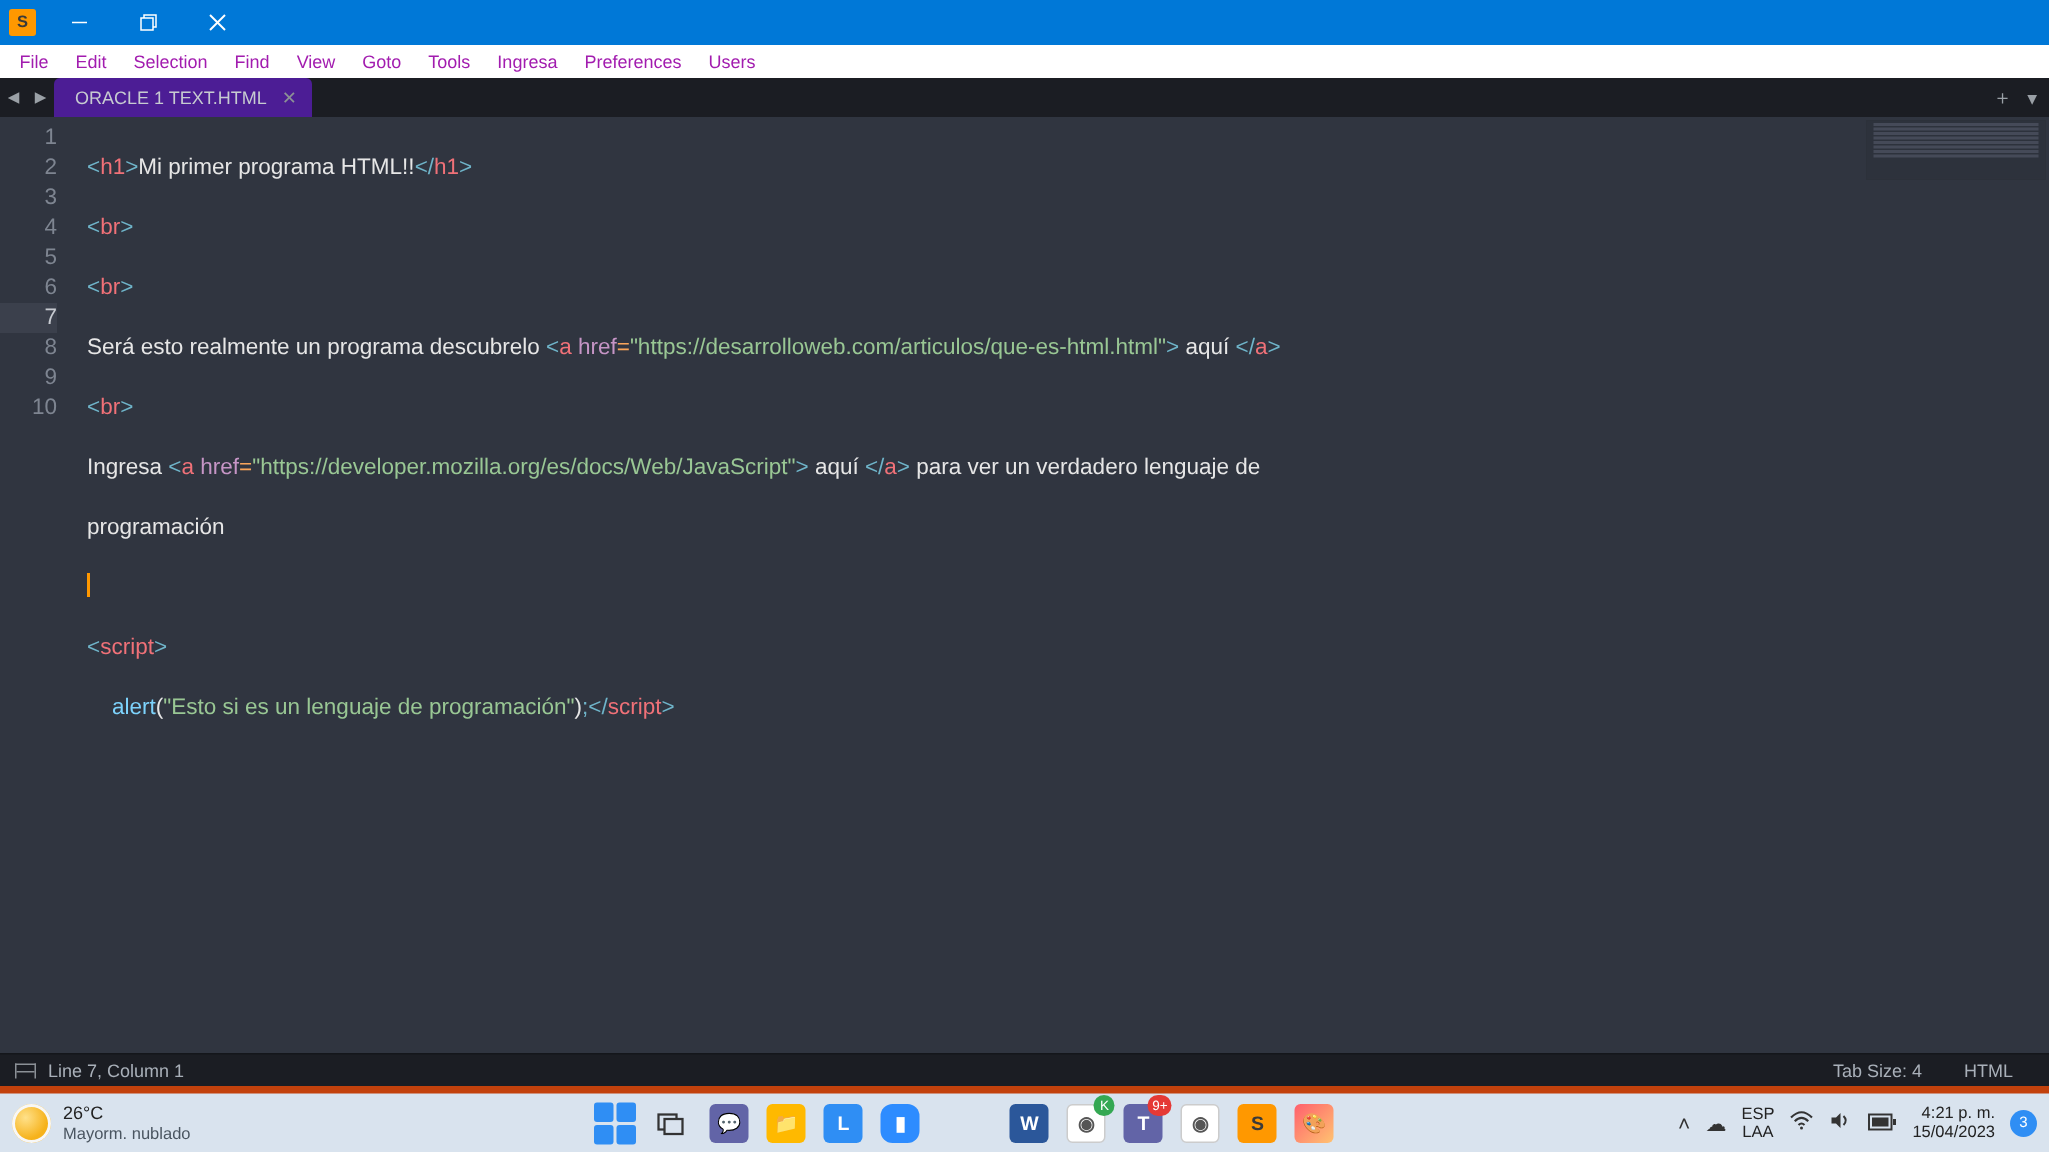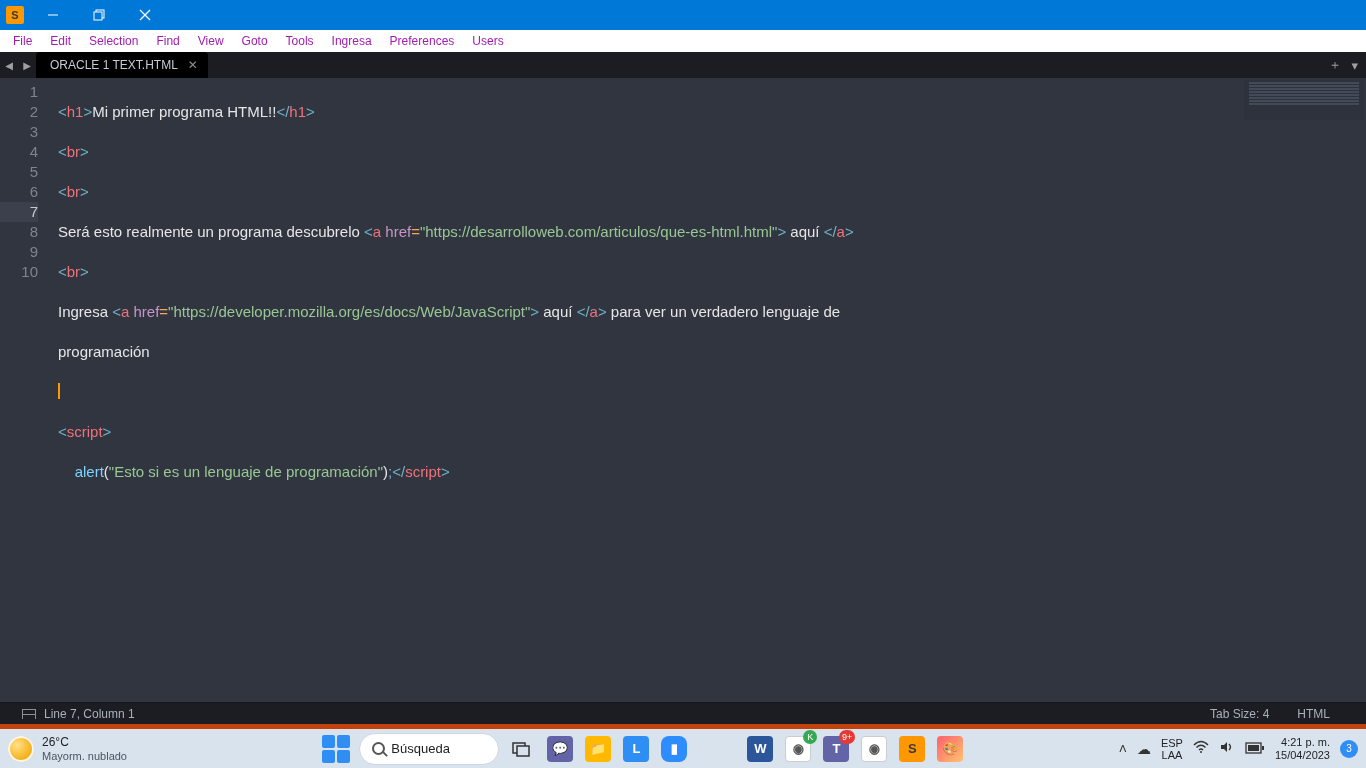--- a/index.html
+++ b/index.html
@@ -31,21 +31,21 @@
 
 
 .tabstrip {
   height: 26px; background: #1b1d23; display: flex; align-items: stretch;
 }
 .tabstrip .nav-arrow {
   width: 18px; display: flex; align-items: center; justify-content: center;
   color: #9aa0a6; font-size: 10px;
 }
 .tabstrip .tab {
-  display: flex; align-items: center; background: #000000; color: #c7cbd1;
+  display: flex; align-items: center; background: #4c1d95; color: #c7cbd1;
   font-size: 12px; padding: 0 10px 0 14px; gap: 10px;
   border-top-left-radius: 4px; border-top-right-radius: 4px;
 }
 .tabstrip .tab .close-x { color: #8b9096; font-size: 12px; }
 .tabstrip .spacer { flex: 1; }
 .tabstrip .right-controls { display: flex; align-items: center; color: #9aa0a6; padding: 0 8px; gap: 10px; font-size: 13px; }
 
 
 .editor-area {
   position: relative; height: calc(768px - 30px - 22px - 26px - 22px - 44px);
@@ -80,21 +80,21 @@
 .minimap {
   position: absolute; top: 2px; right: 2px; width: 120px; height: 40px;
   background: linear-gradient(#2c303a, #2c303a); opacity: .5;
   border: 1px solid #2a2e36;
 }
 .minimap .mline { height: 2px; margin: 1px 4px; background: #5a6070; }
 
 
 .statusbar {
   height: 22px; background: #1b1d23; color: #a9b0b9; font-size: 12px;
-  display: flex; align-items: center; padding: 0 22px; border-top: 1px solid #14161b;
+  display: flex; align-items: center; padding: 0 10px; border-top: 1px solid #14161b;
 }
 .statusbar .sb-icon { width: 14px; height: 10px; border: 1px solid #8b9096; border-bottom: none; position: relative; margin-right: 8px; }
 .statusbar .sb-icon::after { content: ""; position: absolute; left: 0; right: 0; top: 50%; border-top: 1px solid #8b9096; }
 .statusbar .spacer { flex: 1; }
 .statusbar .cell { padding: 0 14px; }
 
 
 .taskbar {
   height: 44px; background: #d9e3ee; display: flex; align-items: center;
   font-size: 12px; color: #222; padding: 0 8px;
@@ -253,24 +253,20 @@
   </div>
 
   <div class="center">
     <div class="task-icon plain">
       <div class="start-icon">
           <span></span>
           <span></span>
           <span></span>
           <span></span>
         </div>
-    </div>
-    <div class="searchbox">
-      <div class="mag"></div>
-      <span>Búsqueda</span>
     </div>
     <div class="task-icon plain">
       <svg width="22" height="22" viewBox="0 0 22 22">
           <rect x="2" y="5" width="12" height="10" fill="none" stroke="#333" stroke-width="1.5"></rect>
           <rect x="6" y="8" width="12" height="10" fill="#d9e3ee" stroke="#333" stroke-width="1.5"></rect>
         </svg>
     </div>
     <div class="task-icon plain">
         <div class="generic-app" style="background:#6264a7">💬</div>
       </div>

